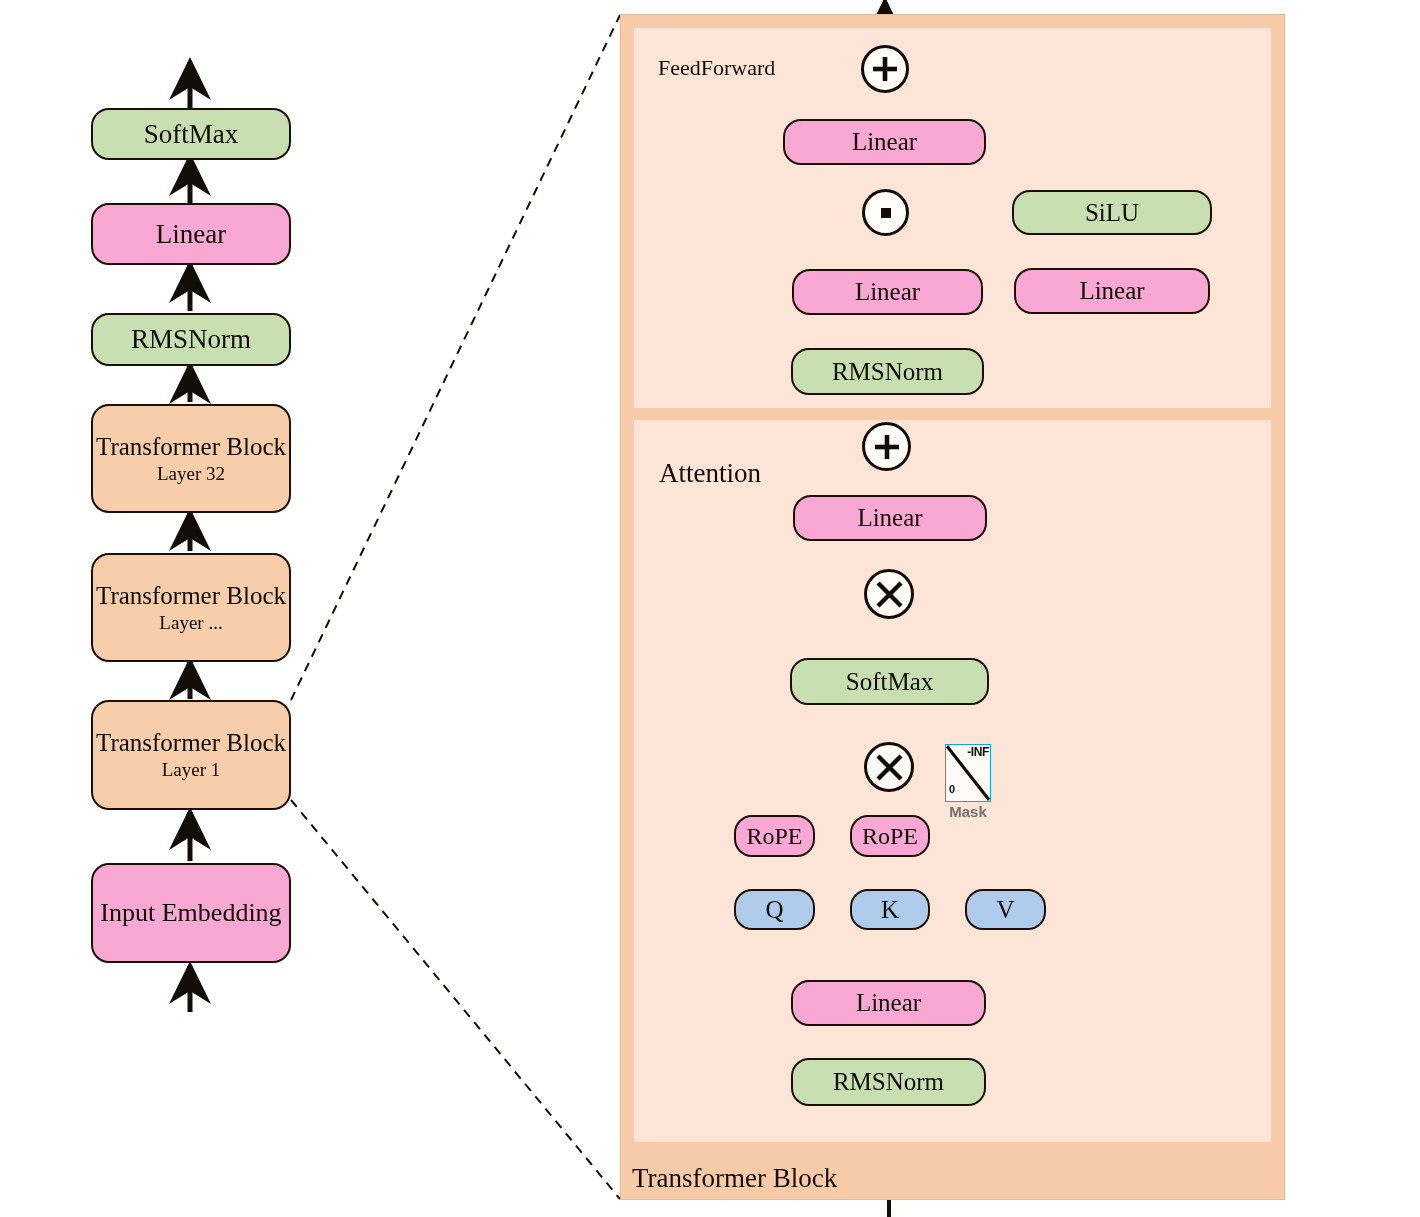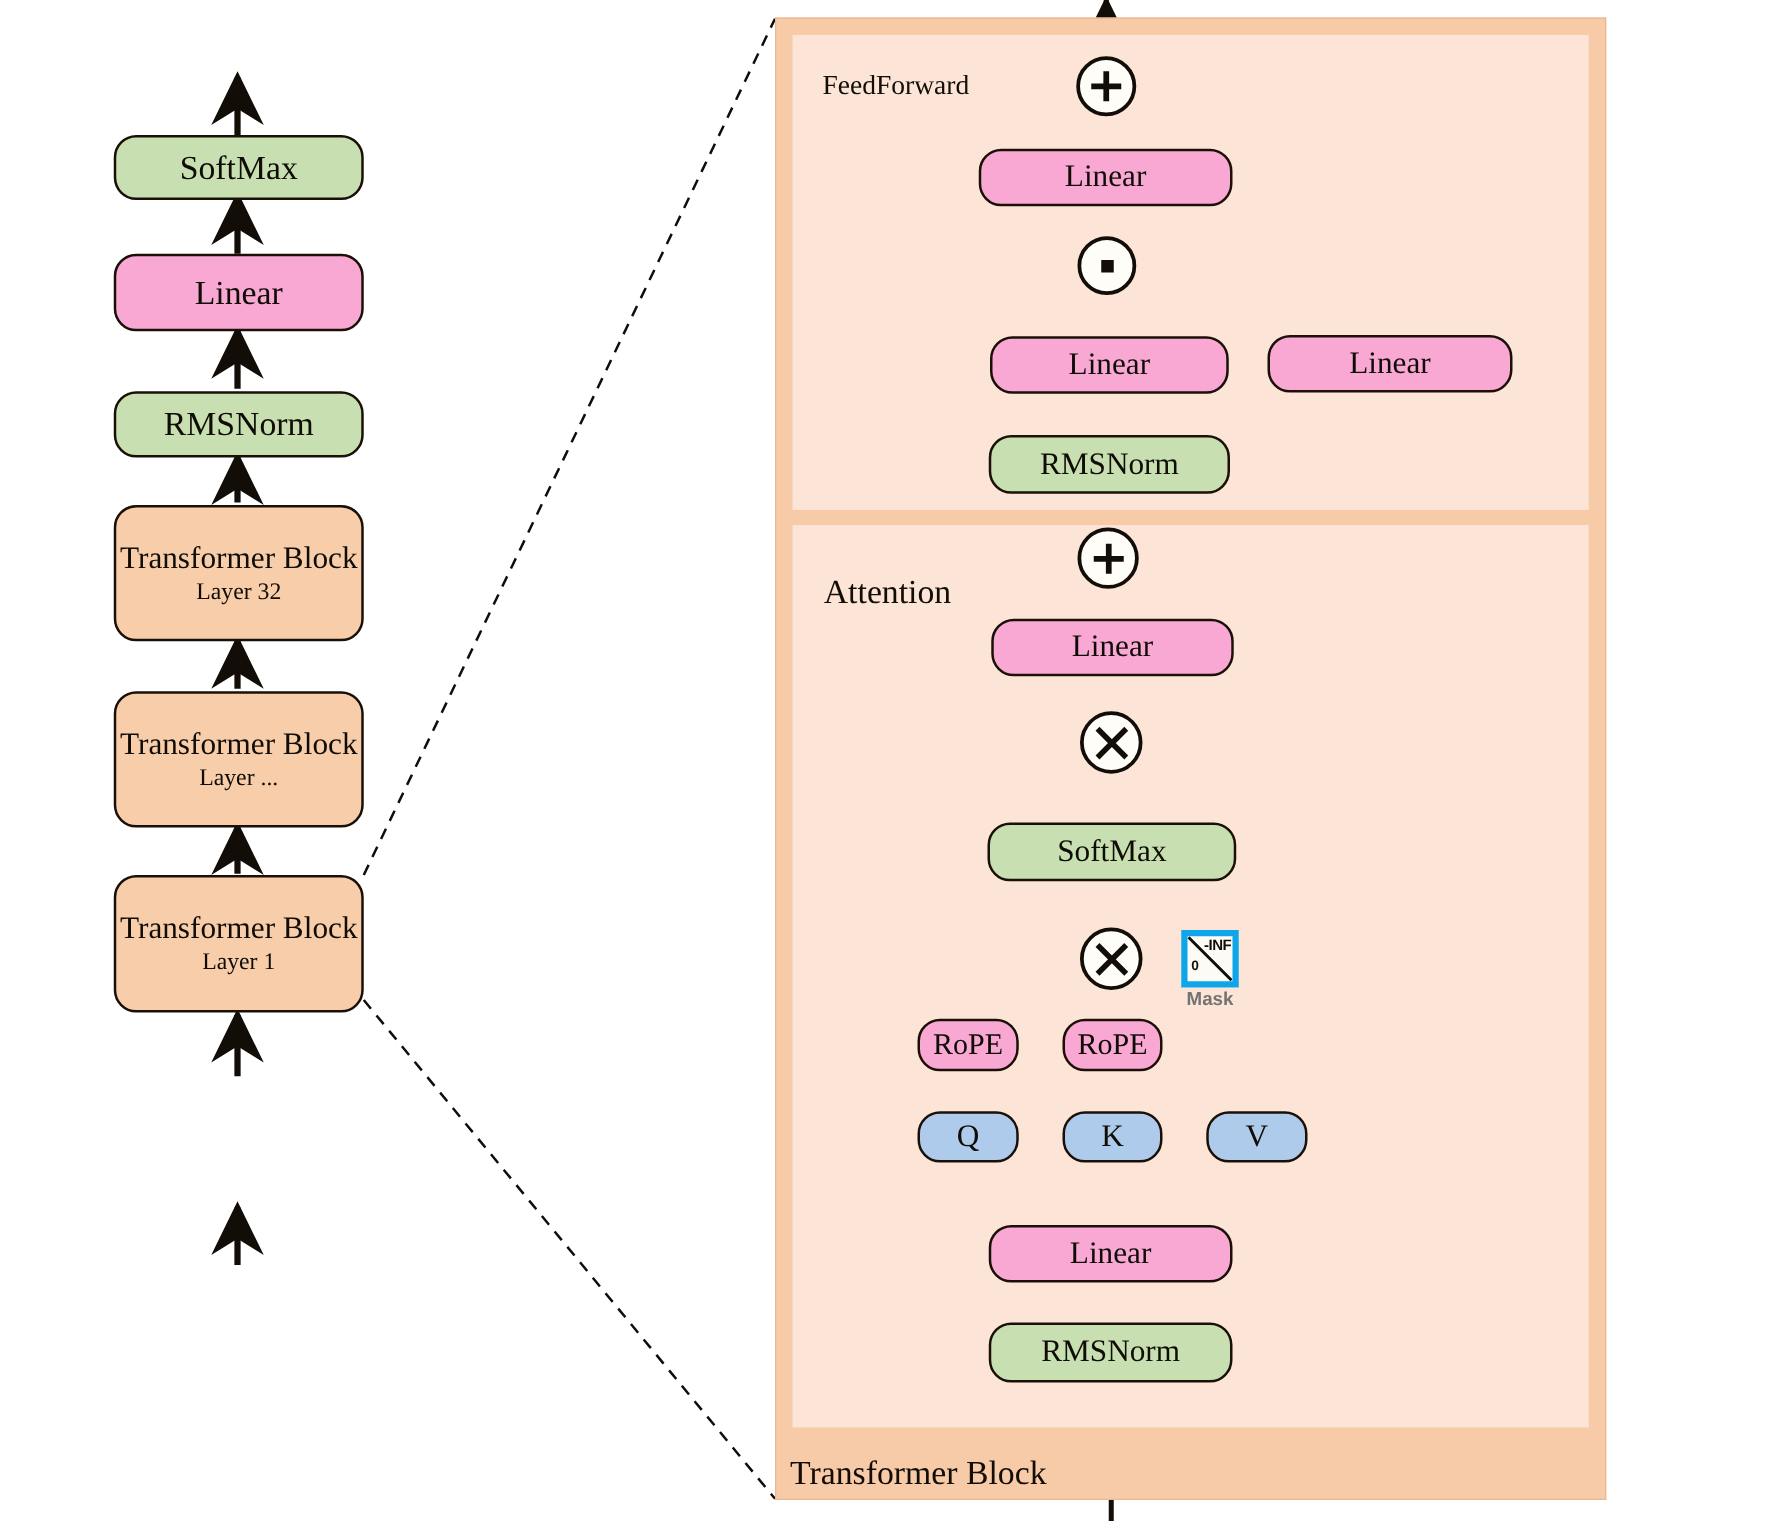--- a/index.html
+++ b/index.html
@@ -72,23 +72,23 @@
   .mask-wrap {
     position: absolute;
     z-index: 6;
     display: flex;
     flex-direction: column;
     align-items: center;
   }
   .mask-box {
     position: relative;
     width: 46px;
-    height: 46px;
-    box-sizing: border-box;
-    border: 5px solid #0ea5e9;
+    height: 58px;
+    box-sizing: border-box;
+    border: 1px solid #0ea5e9;
     background: #fdfbf6;
   }
   .mask-box .diag {
     position: absolute;
     left: 0; top: 0;
     width: 100%; height: 100%;
   }
   .mask-box .minf {
     position: absolute;
     right: 1px;
@@ -255,38 +255,44 @@
   <div class="node peach" style="left:91px; top:553px; width:200px; height:109px; font-size:25px;">
     <span class="main">Transformer Block</span>
     <span class="sub">Layer ...</span>
   </div>
 
   <div class="node peach" style="left:91px; top:700px; width:200px; height:110px; font-size:25px;">
     <span class="main">Transformer Block</span>
     <span class="sub">Layer 1</span>
   </div>
 
+  <div class="node blue" style="left:91px; top:863px; width:200px; height:100px; font-size:26px;">
+    <span class="main">Input Embedding</span>
+  </div>
 
   <div class="panel-label" style="left:658px; top:55px; font-size:22px;">FeedForward</div>
 
   <div class="op" style="left:861px; top:45px; width:48px; height:48px;">
     <svg width="30" height="30" viewBox="0 0 30 30">
       <line x1="15" y1="3" x2="15" y2="27" stroke="#120d07" stroke-width="4.6"></line>
       <line x1="3" y1="15" x2="27" y2="15" stroke="#120d07" stroke-width="4.6"></line>
     </svg>
   </div>
 
   <div class="node blue" style="left:783px; top:119px; width:203px; height:46px; font-size:25px;">
     <span class="main">Linear</span>
   </div>
 
   <div class="op" style="left:862px; top:189px; width:47px; height:47px;">
     <span class="sq"></span>
   </div>
 
+  <div class="node green" style="left:1012px; top:190px; width:200px; height:45px; font-size:25px;">
+    <span class="main">SiLU</span>
+  </div>
 
   <div class="node blue" style="left:792px; top:269px; width:191px; height:46px; font-size:25px;">
     <span class="main">Linear</span>
   </div>
 
   <div class="node blue" style="left:1014px; top:268px; width:196px; height:46px; font-size:25px;">
     <span class="main">Linear</span>
   </div>
 
   <div class="node green" style="left:791px; top:348px; width:193px; height:47px; font-size:25px;">

